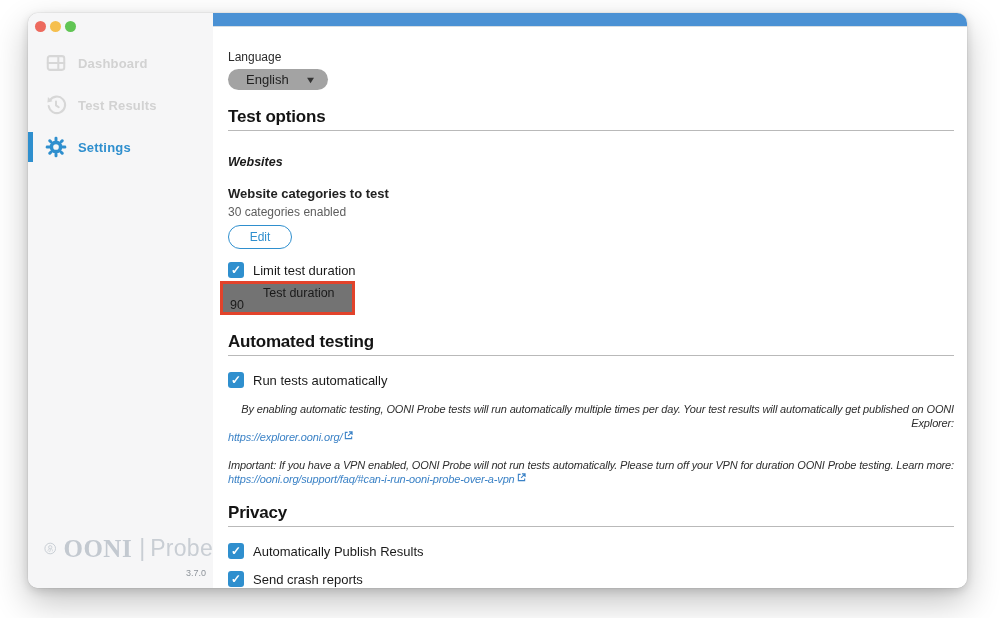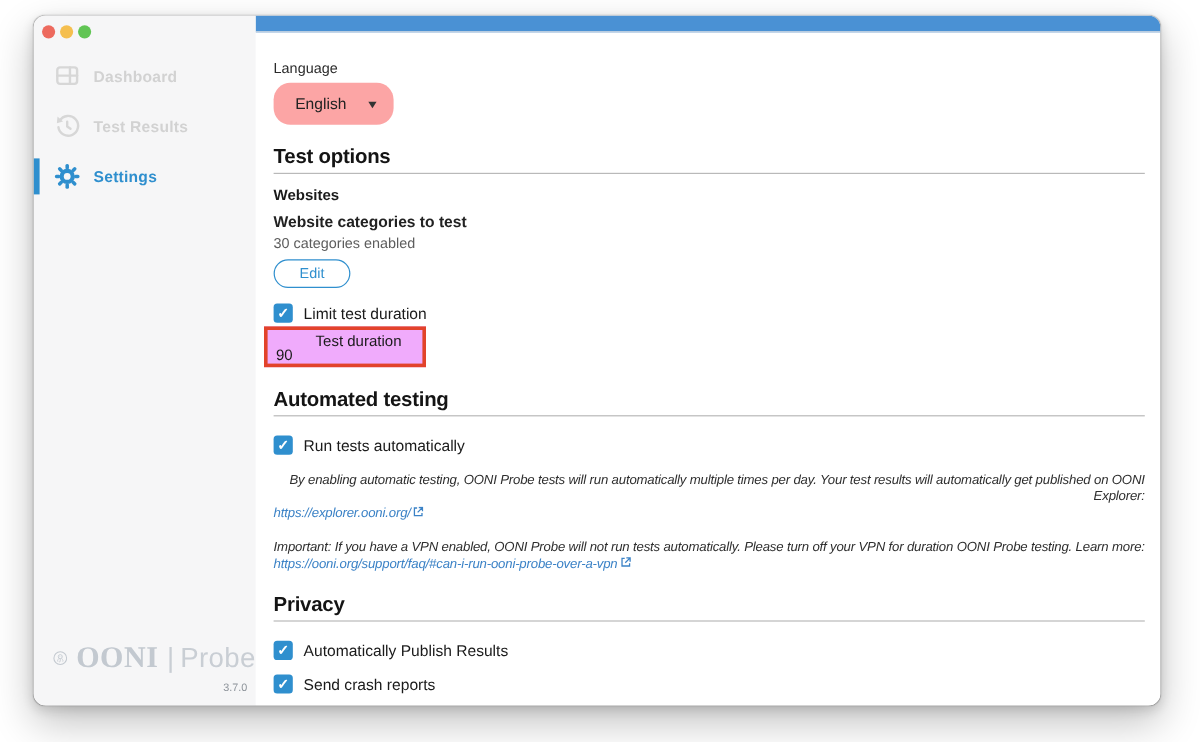--- a/index.html
+++ b/index.html
@@ -33,45 +33,45 @@
   .logo-sep { font-size:23px; font-weight:200; color:#c9ced4; margin:0 5px 0 7px; }
   .logo-probe { font-size:23px; font-weight:300; color:#c9ced4; letter-spacing:.3px; }
   .logo-version { text-align:right; padding-right:7px; font-size:9px; color:#8d939a; margin-top:3px; }
 
   
   .main { flex:1; background:#ffffff; display:flex; flex-direction:column; }
   .topbar { height:14px; background:#4a91d4; border-bottom:1px solid #d6dde3; flex-shrink:0; }
   .content { padding:12px 13px 0 15px; }
 
   .lang-label { margin-top:11px; font-size:12px; color:#2b2b2b; }
-  .lang-pill { margin-top:5px; width:100px; height:35px; background:#fca5a5; border-radius:14px;
+  .lang-pill { margin-top:5px; width:100px; height:21px; background:#a3a3a3; border-radius:14px;
     display:flex; align-items:center; justify-content:space-between; padding:0 13px 0 18px; cursor:default; }
   .lang-pill .val { font-size:13px; color:#222; }
   .caret { font-size:9px; color:#333; transform:scaleX(1.3); }
 
   h2.section { margin-top:17px; font-size:17px; line-height:20px; font-weight:700; color:#141414; letter-spacing:-0.2px; }
   .divider { margin-top:3px; height:1px; background:#b9b9b9; }
 
-  .websites-title { margin-top:11px; font-size:12.5px; font-weight:700; color:#1a1a1a; }
-  .cat-label { margin-top:7px; font-size:13px; font-weight:600; color:#222; }
+  .websites-title { margin-top:24px; font-size:12.5px; font-weight:700; color:#1a1a1a;font-style:italic; }
+  .cat-label { margin-top:17px; font-size:13px; font-weight:600; color:#222; }
   .cat-status { margin-top:4px; font-size:12px; color:#5d5d5d; }
 
   .edit-btn { margin-top:6px; width:64px; height:24px; border:1.5px solid #2f8fce; border-radius:12px;
     background:#fff; color:#2f8fce; font-size:12px; display:flex; align-items:center; justify-content:center; cursor:pointer; font-family:inherit; }
 
   .chk-row { display:flex; align-items:center; }
   .chk { width:16px; height:16px; border-radius:3px; background:#2f8fce; color:#fff; font-size:12px; font-weight:bold;
     display:flex; align-items:center; justify-content:center; line-height:1; flex-shrink:0; }
   .chk-row .chk-label { margin-left:9px; font-size:13px; color:#1a1a1a; }
   .row-limit { margin-top:13px; }
   .row-run { margin-top:16px; }
   .row-publish { margin-top:16px; }
   .row-crash { margin-top:12px; }
 
-  .annotation { margin-top:3px; margin-left:-8px; width:135px; height:34px; border:3px solid #e2432b; background:#f0abfc; position:relative; }
+  .annotation { margin-top:3px; margin-left:-8px; width:135px; height:34px; border:3px solid #e2432b; background:#737373; position:relative; }
   .duration-field { position:absolute; inset:0; }
   .duration-label { position:absolute; left:40px; top:2px; font-size:12.5px; color:#1a1a1a; }
   .duration-value { position:absolute; left:7px; top:14px; font-size:12.5px; color:#1a1a1a; }
 
   .h2-gap-lg { margin-top:21px; }
   .h2-gap-md { margin-top:15px; }
 
   .para { margin-top:14px; font-size:11px; font-style:italic; line-height:14px; color:#2e2e2e; letter-spacing:-0.15px;text-align:right; }
   .link-line { font-size:11px; font-style:italic; line-height:14px; letter-spacing:-0.15px; display:flex; align-items:center; }
   .link { color:#3b82c6; text-decoration:none; cursor:pointer; }

